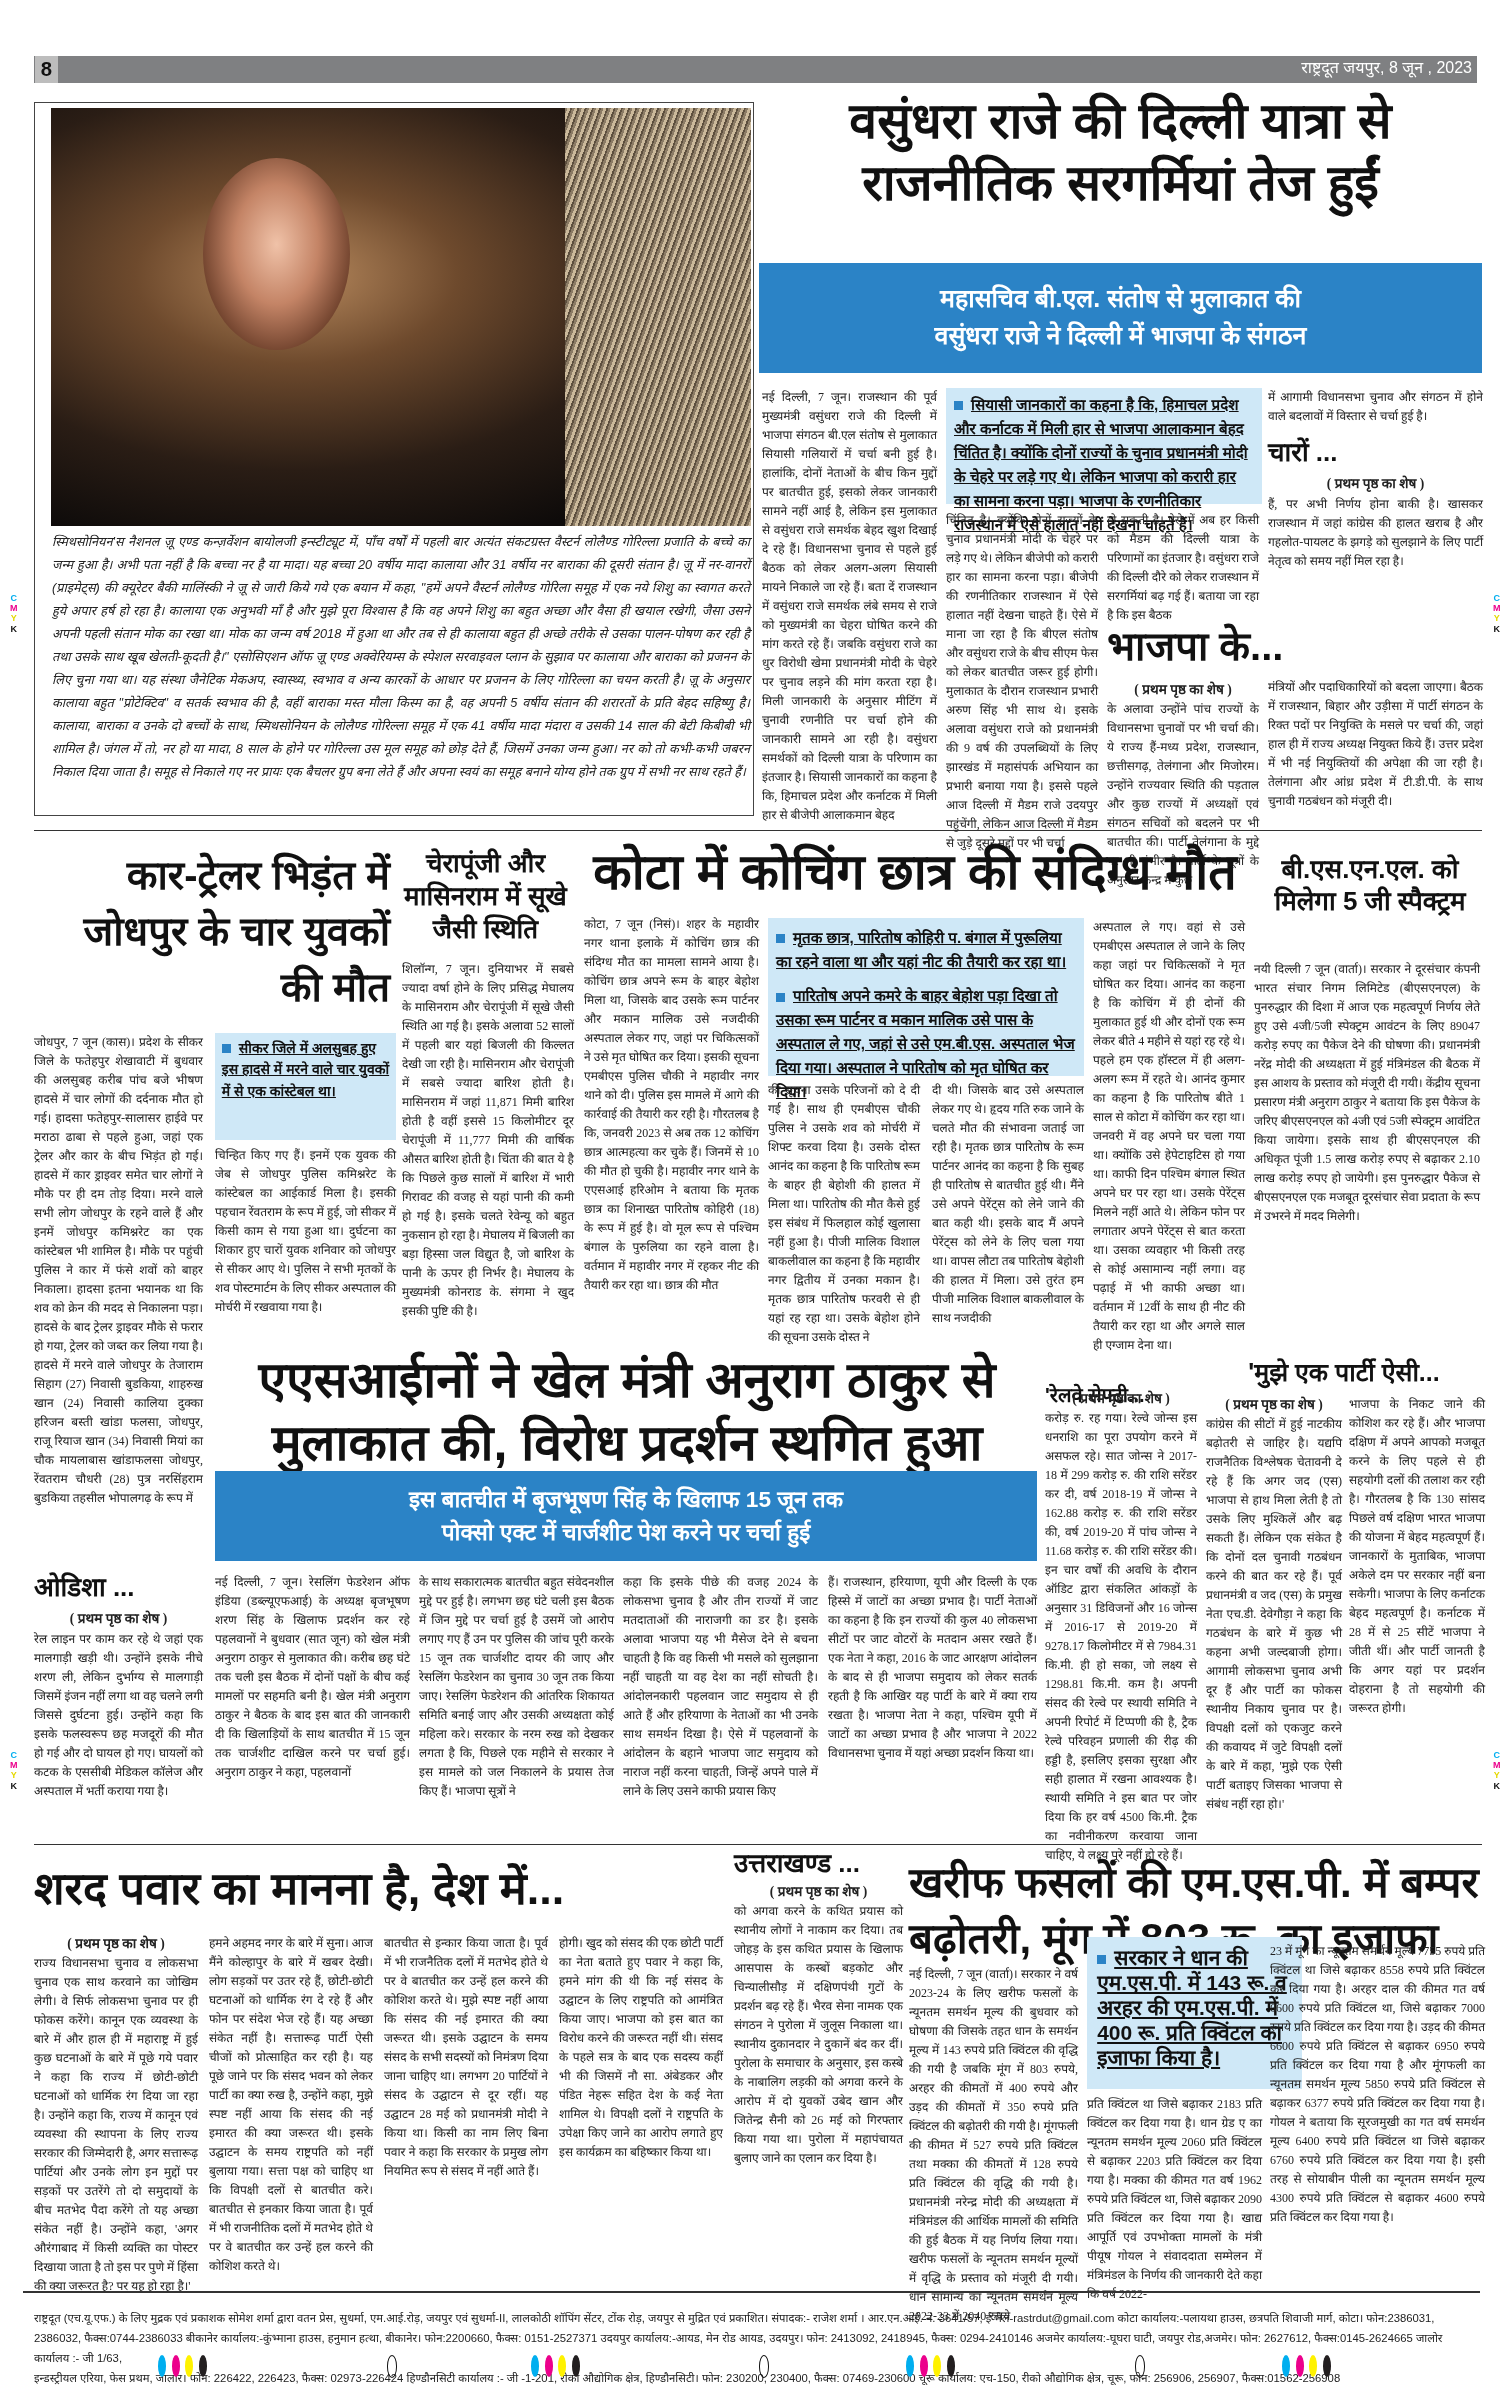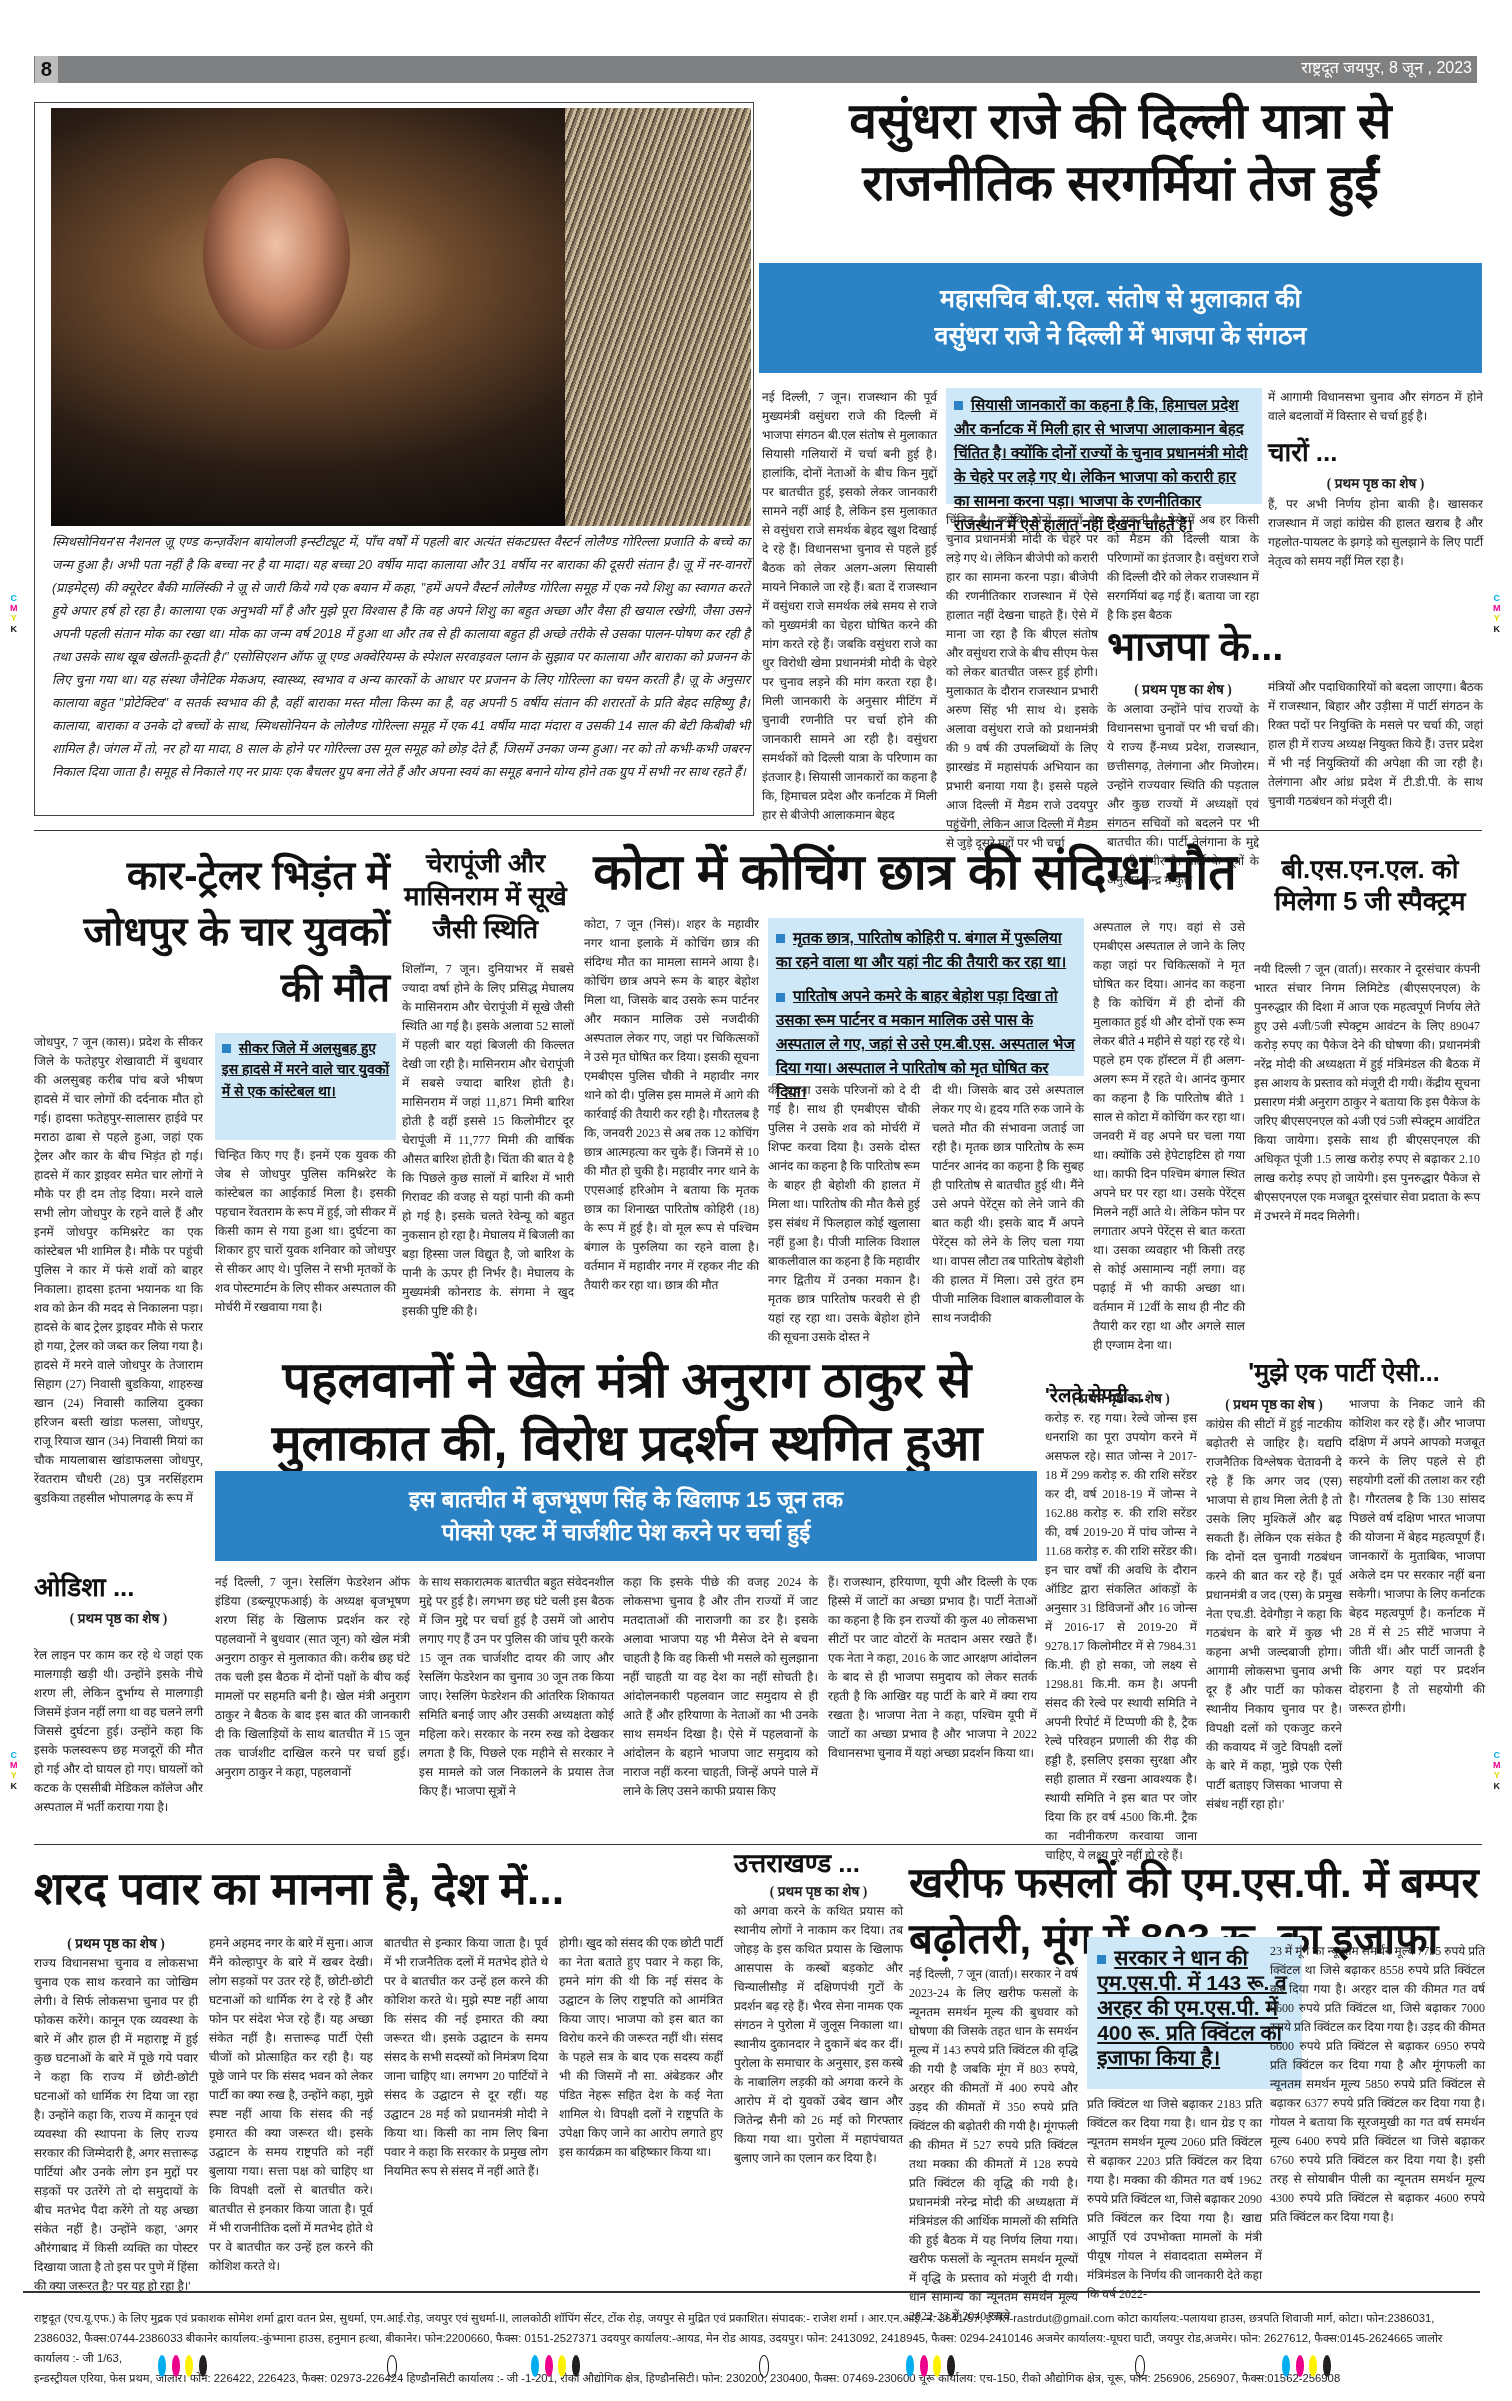--- a/index.html
+++ b/index.html
@@ -109,35 +109,35 @@
   <div><span class="bul"></span><span>पारितोष अपने कमरे के बाहर बेहोश पड़ा दिखा तो उसका रूम पार्टनर व मकान मालिक उसे पास के अस्पताल ले गए, जहां से उसे एम.बी.एस. अस्पताल भेज दिया गया। अस्पताल ने पारितोष को मृत घोषित कर दिया।</span></div>
 </div>
 <div class="abs col" style="left:768px;top:1081px;width:152px;">की सूचना उसके परिजनों को दे दी गई है। साथ ही एमबीएस चौकी पुलिस ने उसके शव को मोर्चरी में शिफ्ट करवा दिया है। उसके दोस्त आनंद का कहना है कि पारितोष रूम के बाहर ही बेहोशी की हालत में मिला था। पारितोष की मौत कैसे हुई इस संबंध में फिलहाल कोई खुलासा नहीं हुआ है। पीजी मालिक विशाल बाकलीवाल का कहना है कि महावीर नगर द्वितीय में उनका मकान है। मृतक छात्र पारितोष फरवरी से ही यहां रह रहा था। उसके बेहोश होने की सूचना उसके दोस्त ने</div>
 <div class="abs col" style="left:932px;top:1081px;width:152px;">दी थी। जिसके बाद उसे अस्पताल लेकर गए थे। हृदय गति रुक जाने के चलते मौत की संभावना जताई जा रही है। मृतक छात्र पारितोष के रूम पार्टनर आनंद का कहना है कि सुबह ही पारितोष से बातचीत हुई थी। मैंने उसे अपने पेरेंट्स को लेने जाने की बात कही थी। इसके बाद मैं अपने पेरेंट्स को लेने के लिए चला गया था। वापस लौटा तब पारितोष बेहोशी की हालत में मिला। उसे तुरंत हम पीजी मालिक विशाल बाकलीवाल के साथ नजदीकी</div>
 <div class="abs col" style="left:1093px;top:918px;width:152px;">अस्पताल ले गए। वहां से उसे एमबीएस अस्पताल ले जाने के लिए कहा जहां पर चिकित्सकों ने मृत घोषित कर दिया। आनंद का कहना है कि कोचिंग में ही दोनों की मुलाकात हुई थी और दोनों एक रूम लेकर बीते 4 महीने से यहां रह रहे थे। पहले हम एक हॉस्टल में ही अलग-अलग रूम में रहते थे। आनंद कुमार का कहना है कि पारितोष बीते 1 साल से कोटा में कोचिंग कर रहा था। जनवरी में वह अपने घर चला गया था। क्योंकि उसे हेपेटाइटिस हो गया था। काफी दिन पश्चिम बंगाल स्थित अपने घर पर रहा था। उसके पेरेंट्स मिलने नहीं आते थे। लेकिन फोन पर लगातार अपने पेरेंट्स से बात करता था। उसका व्यवहार भी किसी तरह से कोई असामान्य नहीं लगा। वह पढ़ाई में भी काफी अच्छा था। वर्तमान में 12वीं के साथ ही नीट की तैयारी कर रहा था और अगले साल ही एग्जाम देना था।</div>
 
 <div class="abs h-mid" style="left:1254px;top:853px;width:232px;line-height:32px;">बी.एस.एन.एल. को मिलेगा 5 जी स्पैक्ट्रम</div>
 <div class="abs col" style="left:1254px;top:960px;width:226px;">नयी दिल्ली 7 जून (वार्ता)। सरकार ने दूरसंचार कंपनी भारत संचार निगम लिमिटेड (बीएसएनएल) के पुनरुद्धार की दिशा में आज एक महत्वपूर्ण निर्णय लेते हुए उसे 4जी/5जी स्पेक्ट्रम आवंटन के लिए 89047 करोड़ रुपए का पैकेज देने की घोषणा की। प्रधानमंत्री नरेंद्र मोदी की अध्यक्षता में हुई मंत्रिमंडल की बैठक में इस आशय के प्रस्ताव को मंजूरी दी गयी। केंद्रीय सूचना प्रसारण मंत्री अनुराग ठाकुर ने बताया कि इस पैकेज के जरिए बीएसएनएल को 4जी एवं 5जी स्पेक्ट्रम आवंटित किया जायेगा। इसके साथ ही बीएसएनएल की अधिकृत पूंजी 1.5 लाख करोड़ रुपए से बढ़ाकर 2.10 लाख करोड़ रुपए हो जायेगी। इस पुनरुद्धार पैकेज से बीएसएनएल एक मजबूत दूरसंचार सेवा प्रदाता के रूप में उभरने में मदद मिलेगी।</div>
 
 <div class="abs h-huge" style="left:215px;top:1349px;width:824px;line-height:63px;">
-  <div>पहलवानों ने खेल मंत्री अनुराग ठाकुर से</div>
+  <div>एएसआईानों ने खेल मंत्री अनुराग ठाकुर से</div>
   <div>मुलाकात की, विरोध प्रदर्शन स्थगित हुआ</div>
 </div>
 <div class="abs blue-band" style="left:215px;top:1471px;width:822px;height:90px;padding-top:12.4px;box-sizing:border-box;font-size:22.6px;line-height:33px;">
   <div>इस बातचीत में बृजभूषण सिंह के खिलाफ 15 जून तक</div>
   <div>पोक्सो एक्ट में चार्जशीट पेश करने पर चर्चा हुई</div>
 </div>
 <div class="abs col" style="left:215px;top:1573px;width:195px;">नई दिल्ली, 7 जून। रेसलिंग फेडरेशन ऑफ इंडिया (डब्ल्यूएफआई) के अध्यक्ष बृजभूषण शरण सिंह के खिलाफ प्रदर्शन कर रहे पहलवानों ने बुधवार (सात जून) को खेल मंत्री अनुराग ठाकुर से मुलाकात की। करीब छह घंटे तक चली इस बैठक में दोनों पक्षों के बीच कई मामलों पर सहमति बनी है। खेल मंत्री अनुराग ठाकुर ने बैठक के बाद इस बात की जानकारी दी कि खिलाड़ियों के साथ बातचीत में 15 जून तक चार्जशीट दाखिल करने पर चर्चा हुई। अनुराग ठाकुर ने कहा, पहलवानों</div>
 <div class="abs col" style="left:419px;top:1573px;width:195px;">के साथ सकारात्मक बातचीत बहुत संवेदनशील मुद्दे पर हुई है। लगभग छह घंटे चली इस बैठक में जिन मुद्दे पर चर्चा हुई है उसमें जो आरोप लगाए गए हैं उन पर पुलिस की जांच पूरी करके 15 जून तक चार्जशीट दायर की जाए और रेसलिंग फेडरेशन का चुनाव 30 जून तक किया जाए। रेसलिंग फेडरेशन की आंतरिक शिकायत समिति बनाई जाए और उसकी अध्यक्षता कोई महिला करे। सरकार के नरम रुख को देखकर लगता है कि, पिछले एक महीने से सरकार ने इस मामले को जल निकालने के प्रयास तेज किए हैं। भाजपा सूत्रों ने</div>
 <div class="abs col" style="left:623px;top:1573px;width:195px;">कहा कि इसके पीछे की वजह 2024 के लोकसभा चुनाव है और तीन राज्यों में जाट मतदाताओं की नाराजगी का डर है। इसके अलावा भाजपा यह भी मैसेज देने से बचना चाहती है कि वह किसी भी मसले को सुलझाना नहीं चाहती या वह देश का नहीं सोचती है। आंदोलनकारी पहलवान जाट समुदाय से ही आते हैं और हरियाणा के नेताओं का भी उनके साथ समर्थन दिखा है। ऐसे में पहलवानों के आंदोलन के बहाने भाजपा जाट समुदाय को नाराज नहीं करना चाहती, जिन्हें अपने पाले में लाने के लिए उसने काफी प्रयास किए</div>
 <div class="abs col" style="left:828px;top:1573px;width:209px;">हैं। राजस्थान, हरियाणा, यूपी और दिल्ली के एक हिस्से में जाटों का अच्छा प्रभाव है। पार्टी नेताओं का कहना है कि इन राज्यों की कुल 40 लोकसभा सीटों पर जाट वोटरों के मतदान असर रखते हैं। एक नेता ने कहा, 2016 के जाट आरक्षण आंदोलन के बाद से ही भाजपा समुदाय को लेकर सतर्क रहती है कि आखिर यह पार्टी के बारे में क्या राय रखता है। भाजपा नेता ने कहा, पश्चिम यूपी में जाटों का अच्छा प्रभाव है और भाजपा ने 2022 विधानसभा चुनाव में यहां अच्छा प्रदर्शन किया था।</div>
 
 <div class="abs h-mid" style="left:34px;top:1570px;width:169px;text-align:left;">ओडिशा ...</div>
 <div class="abs sub" style="left:34px;top:1609px;width:169px;">( प्रथम पृष्ठ का शेष )</div>
-<div class="abs col" style="left:34px;top:1630px;width:169px;margin-top:16px;">रेल लाइन पर काम कर रहे थे जहां एक मालगाड़ी खड़ी थी। उन्होंने इसके नीचे शरण ली, लेकिन दुर्भाग्य से मालगाड़ी जिसमें इंजन नहीं लगा था वह चलने लगी जिससे दुर्घटना हुई। उन्होंने कहा कि इसके फलस्वरूप छह मजदूरों की मौत हो गई और दो घायल हो गए। घायलों को कटक के एससीबी मेडिकल कॉलेज और अस्पताल में भर्ती कराया गया है।</div>
+<div class="abs col" style="left:34px;top:1630px;width:169px;">रेल लाइन पर काम कर रहे थे जहां एक मालगाड़ी खड़ी थी। उन्होंने इसके नीचे शरण ली, लेकिन दुर्भाग्य से मालगाड़ी जिसमें इंजन नहीं लगा था वह चलने लगी जिससे दुर्घटना हुई। उन्होंने कहा कि इसके फलस्वरूप छह मजदूरों की मौत हो गई और दो घायल हो गए। घायलों को कटक के एससीबी मेडिकल कॉलेज और अस्पताल में भर्ती कराया गया है।</div>
 
 <div class="abs h-mid" style="left:1045px;top:1378px;width:181px;text-align:left;font-size:20px;">'रेलवे सेफ्टी...</div>
 <div class="abs sub" style="left:1045px;top:1389px;width:152px;">( प्रथम पृष्ठ का शेष )</div>
 <div class="abs col" style="left:1045px;top:1409px;width:152px;">करोड़ रु. रह गया। रेल्वे जोन्स इस धनराशि का पूरा उपयोग करने में असफल रहे। सात जोन्स ने 2017-18 में 299 करोड़ रु. की राशि सरेंडर कर दी, वर्ष 2018-19 में जोन्स ने 162.88 करोड़ रु. की राशि सरेंडर की, वर्ष 2019-20 में पांच जोन्स ने 11.68 करोड़ रु. की राशि सरेंडर की। इन चार वर्षों की अवधि के दौरान ऑडिट द्वारा संकलित आंकड़ों के अनुसार 31 डिविजनों और 16 जोन्स में 2016-17 से 2019-20 में 9278.17 किलोमीटर में से 7984.31 कि.मी. ही हो सका, जो लक्ष्य से 1298.81 कि.मी. कम है। अपनी संसद की रेल्वे पर स्थायी समिति ने अपनी रिपोर्ट में टिप्पणी की है, ट्रैक रेल्वे परिवहन प्रणाली की रीढ़ की हड्डी है, इसलिए इसका सुरक्षा और सही हालात में रखना आवश्यक है। स्थायी समिति ने इस बात पर जोर दिया कि हर वर्ष 4500 कि.मी. ट्रैक का नवीनीकरण करवाया जाना चाहिए, ये लक्ष्य पूरे नहीं हो रहे हैं।</div>
 
 <div class="abs h-mid" style="left:1203px;top:1355px;width:282px;font-size:25px;">'मुझे एक पार्टी ऐसी...</div>
 <div class="abs sub" style="left:1206px;top:1395px;width:136px;">( प्रथम पृष्ठ का शेष )</div>
 <div class="abs col" style="left:1206px;top:1415px;width:136px;">कांग्रेस की सीटों में हुई नाटकीय बढ़ोतरी से जाहिर है। यद्यपि राजनैतिक विश्लेषक चेतावनी दे रहे हैं कि अगर जद (एस) भाजपा से हाथ मिला लेती है तो उसके लिए मुश्किलें और बढ़ सकती हैं। लेकिन एक संकेत है कि दोनों दल चुनावी गठबंधन करने की बात कर रहे हैं। पूर्व प्रधानमंत्री व जद (एस) के प्रमुख नेता एच.डी. देवेगौड़ा ने कहा कि गठबंधन के बारे में कुछ भी कहना अभी जल्दबाजी होगा। आगामी लोकसभा चुनाव अभी दूर हैं और पार्टी का फोकस स्थानीय निकाय चुनाव पर है। विपक्षी दलों को एकजुट करने की कवायद में जुटे विपक्षी दलों के बारे में कहा, 'मुझे एक ऐसी पार्टी बताइए जिसका भाजपा से संबंध नहीं रहा हो।'</div>
 <div class="abs col" style="left:1349px;top:1395px;width:136px;">भाजपा के निकट जाने की कोशिश कर रहे हैं। और भाजपा दक्षिण में अपने आपको मजबूत करने के लिए पहले से ही सहयोगी दलों की तलाश कर रही है। गौरतलब है कि 130 सांसद पिछले वर्ष दक्षिण भारत भाजपा की योजना में बेहद महत्वपूर्ण हैं। जानकारों के मुताबिक, भाजपा अकेले दम पर सरकार नहीं बना सकेगी। भाजपा के लिए कर्नाटक बेहद महत्वपूर्ण है। कर्नाटक में 28 में से 25 सीटें भाजपा ने जीती थीं। और पार्टी जानती है कि अगर यहां पर प्रदर्शन दोहराना है तो सहयोगी की जरूरत होगी।</div>
 

